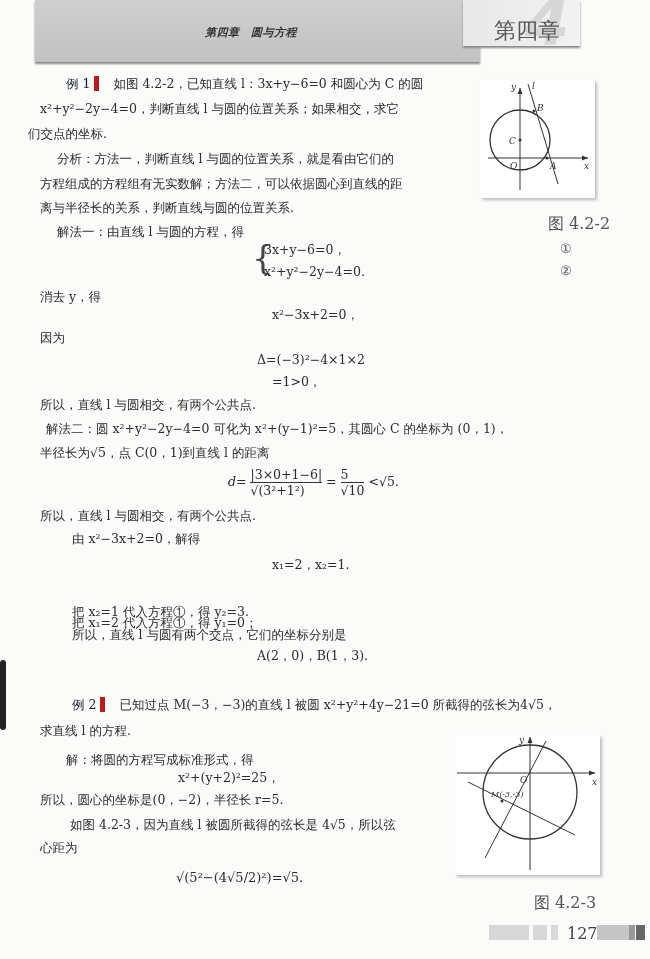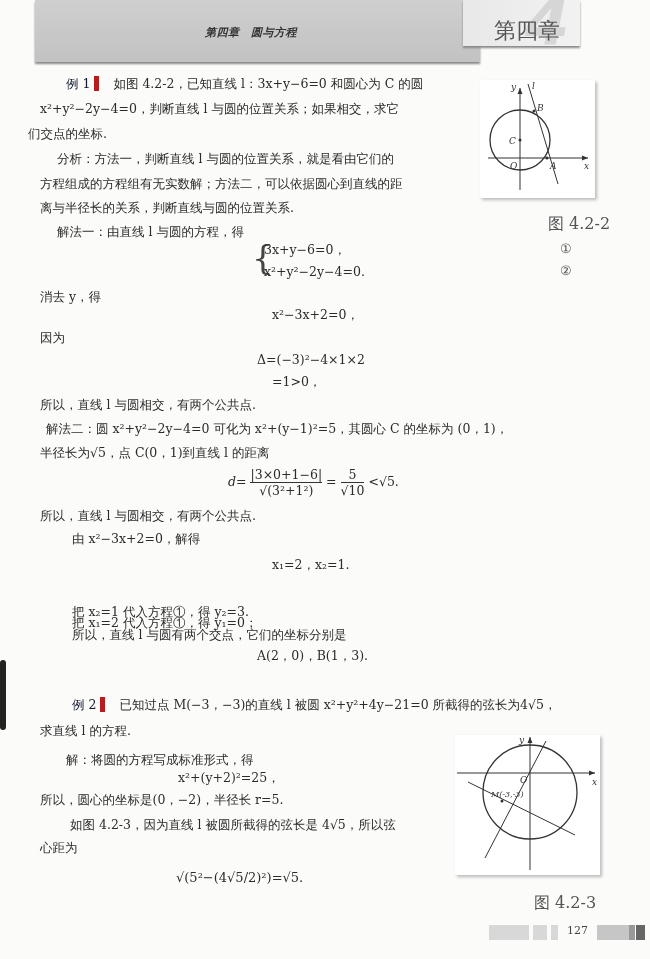--- a/index.html
+++ b/index.html
@@ -10,22 +10,22 @@
   .header-tab { position:absolute; left:463px; top:0; width:117px; height:46px;
             background:linear-gradient(90deg,#e8e8e8,#f2f2f2); box-shadow:0 2px 2px #888; }
   .header-title { position:absolute; left:205px; top:25px; font-size:11px; font-style:italic;
             font-family:"DejaVu Sans","Liberation Sans",sans-serif; font-weight:bold; color:#333; letter-spacing:0.5px; }
   .t { position:absolute; font-size:12.5px; white-space:nowrap; line-height:16px; }
   .ex { color:#0f172a; border-right:5px solid #b91c1c; padding-right:4px; }
   .fig { position:absolute; background:#fff; box-shadow:2px 2px 3px #bbb; }
   .caption { position:absolute; font-size:16px; color:#555;margin-left:36px; }
   .side-bar { position:absolute; left:0; top:660px; width:6px; height:70px; background:#222; border-radius:3px; }
   .footer-block { position:absolute; top:925px; height:15px; background:#d8d8d8; }
-  .page-num { position:absolute; left:567px; top:924px; font-size:11px; color:#444; }
-  .frac { display:inline-block; vertical-align:middle; text-align:center; }
+  .page-num { position:absolute; left:567px; top:924px; font-size:16px; color:#444; }
+  .frac { display:inline-block; vertical-align:middle; }
   .frac span { display:block; line-height:15px; }
   .frac .num { border-bottom:1px solid #333; }
   .circnum { position:absolute; font-size:13px; color:#555; }
 </style>
 </head>
 <body>
 
 <div class="header">
   <span class="header-title" style="position:absolute;left:170px;top:25px;">第四章　圆与方程</span>
 </div>

